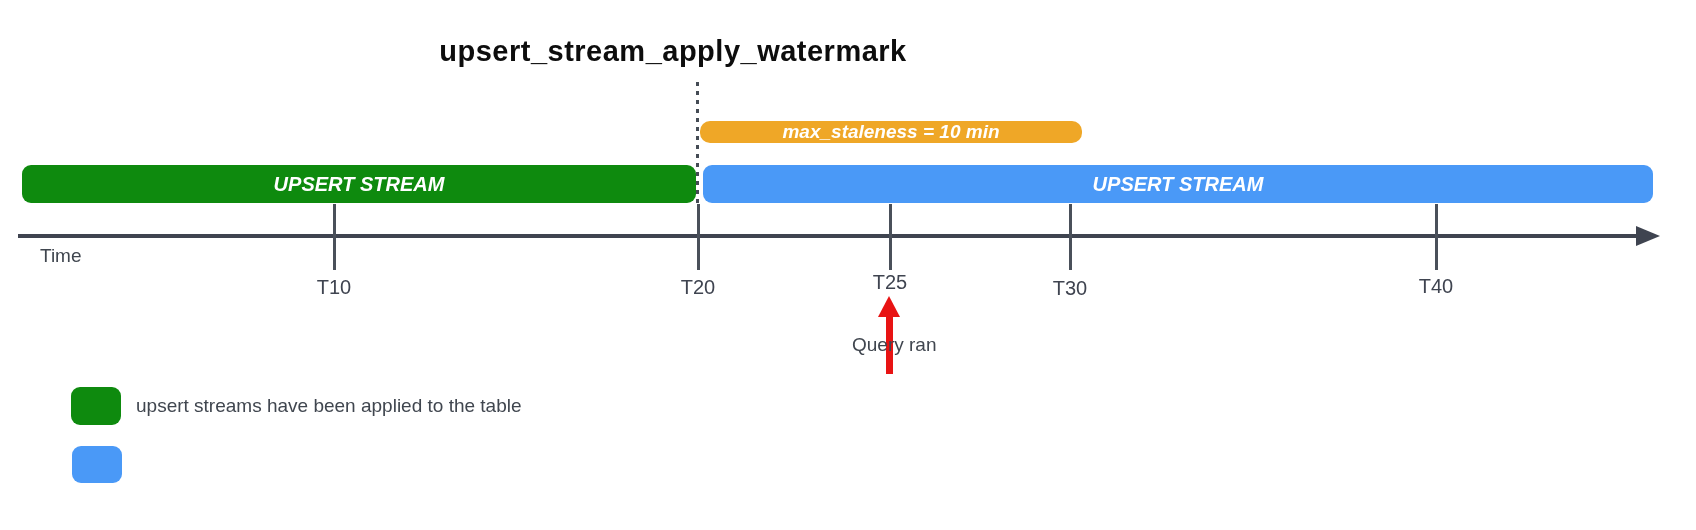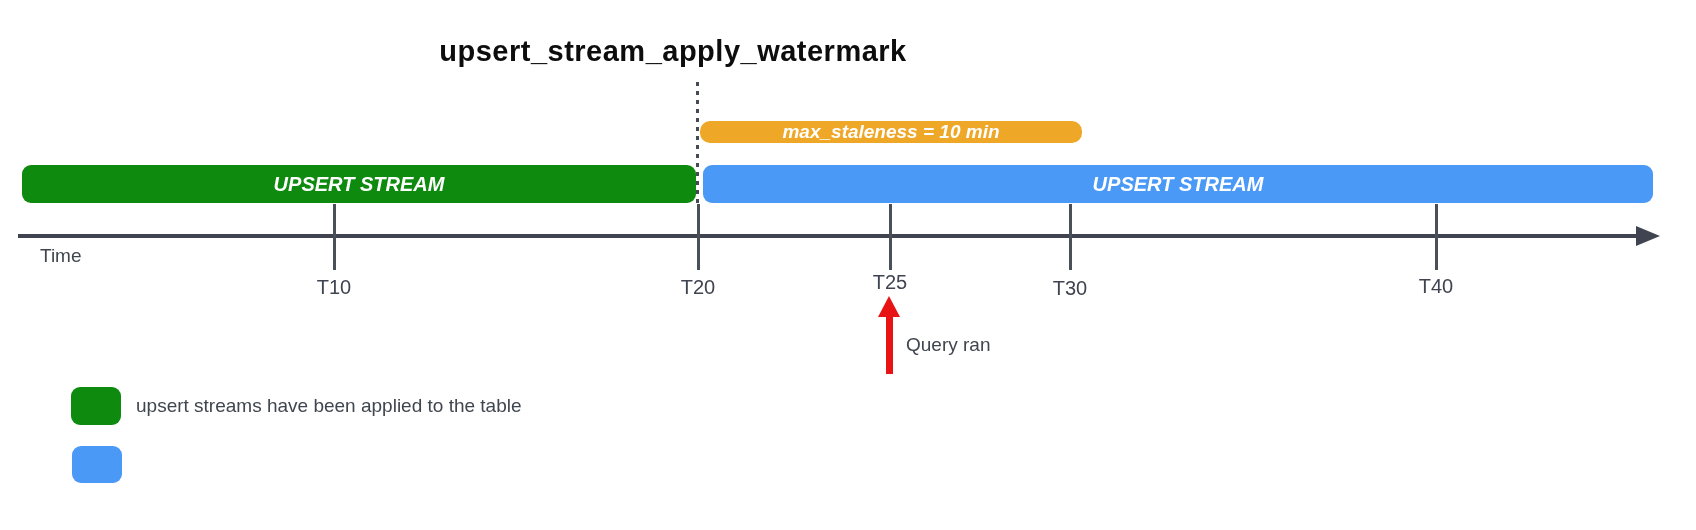--- a/index.html
+++ b/index.html
@@ -61,21 +61,21 @@
   .tl30{left:1070px;top:271px;margin-top:6px;} .tl40{left:1436px;top:275px;}
   .query-arrow-shaft{
     position:absolute;left:886px;top:314px;width:7px;height:60px;background:var(--query_red);
   }
   .query-arrow-head{
     position:absolute;left:878px;top:296px;width:0;height:0;
     border-left:11px solid transparent;border-right:11px solid transparent;
     border-bottom:21px solid var(--query_red);
   }
   .query-label{
-    position:absolute;left:906px;top:334px;font-size:19px;color:var(--text_dark);white-space:nowrap;
+    position:absolute;left:852px;top:334px;font-size:19px;color:var(--text_dark);white-space:nowrap;
   }
   .legend-row{
     position:absolute;display:flex;align-items:center;gap:15px;
   }
   .legend-row.row1{left:71px;top:387px;height:38px;}
   .legend-row.row2{left:72px;top:446px;height:37px;}
   .legend-swatch{
     width:50px;height:38px;border-radius:9px;flex:0 0 auto;
   }
   .legend-swatch.applied{background:var(--applied_green);}

